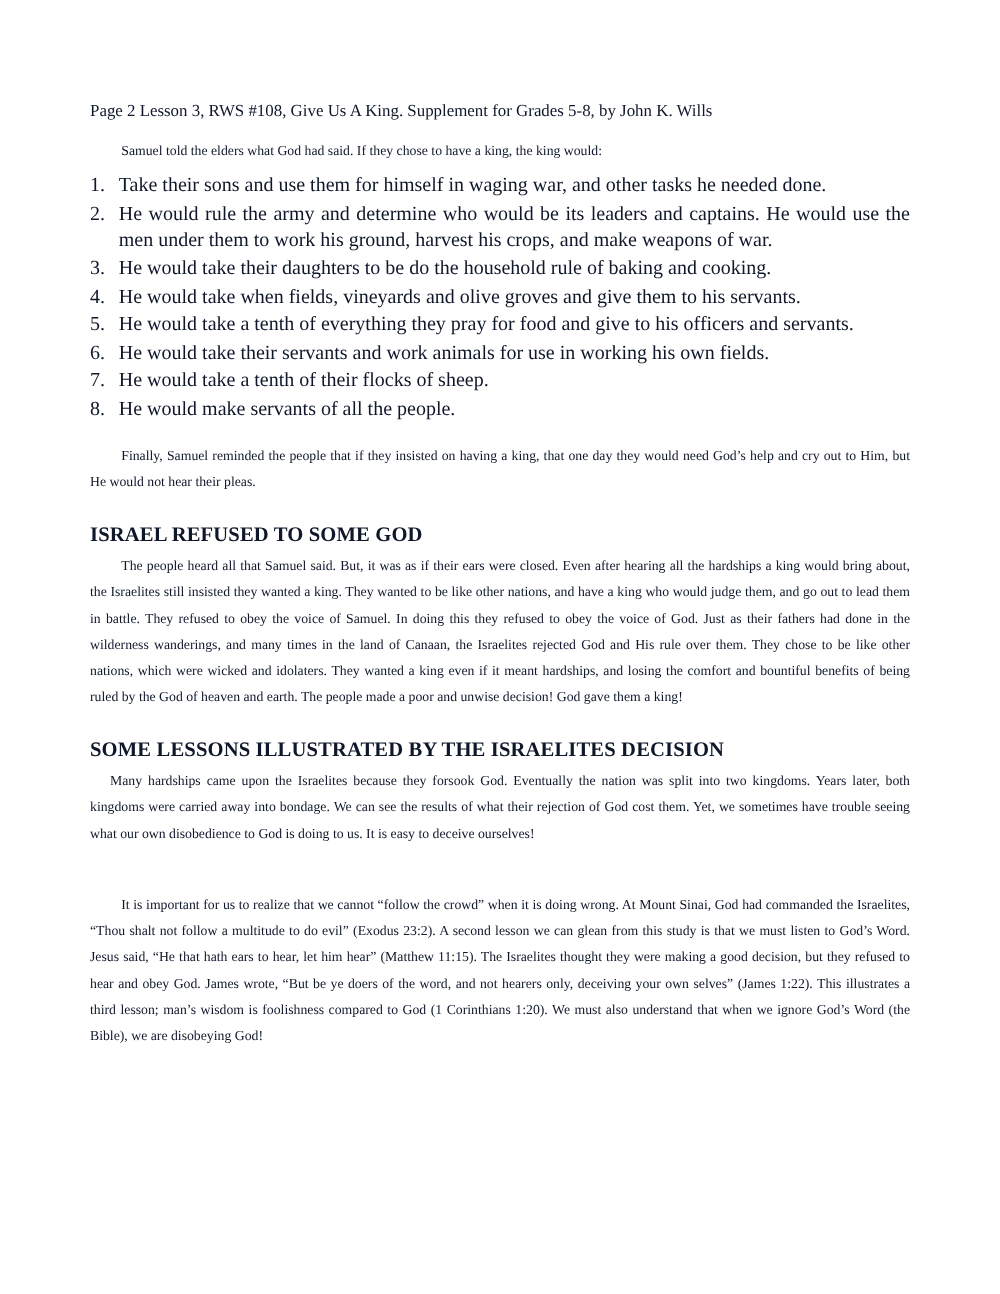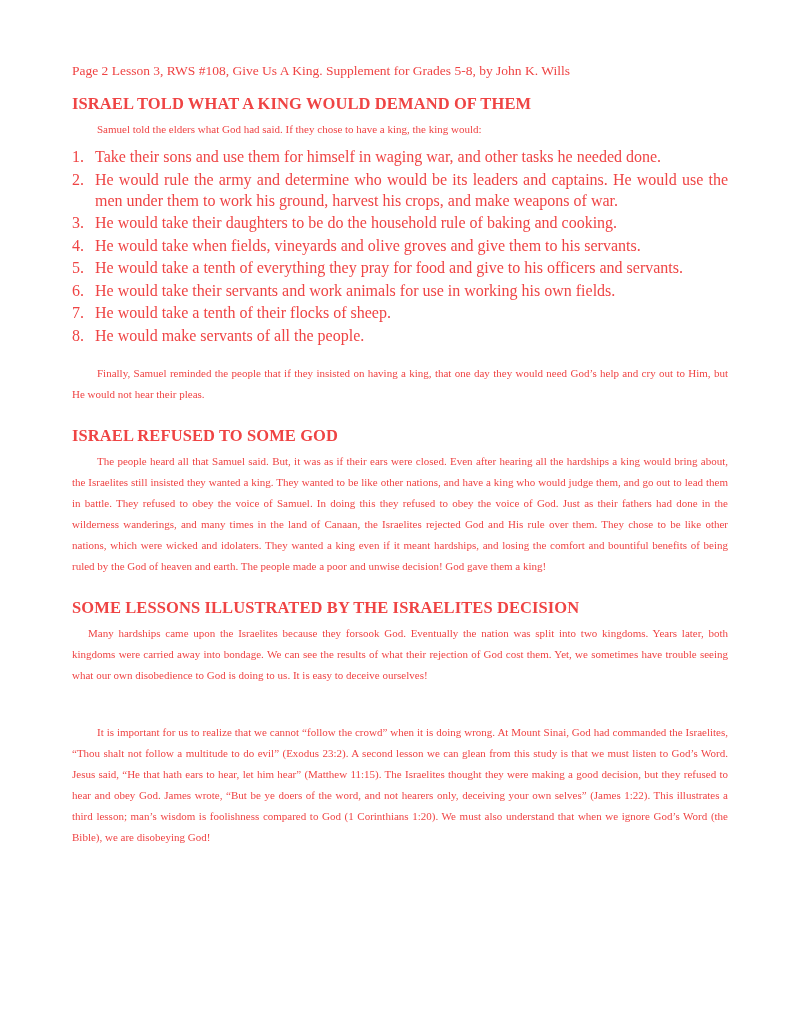--- a/index.html
+++ b/index.html
@@ -6,23 +6,23 @@
     margin: 0;
     padding: 0;
     background: #ffffff;
   }
   .page {
     position: relative;
     width: 800px;
     height: 1035px;
     box-sizing: border-box;
     background: #ffffff;
-    color: #ef4444;
+    color: #0f172a;
     font-family: "Liberation Serif", "DejaVu Serif", serif;
-    padding: 62px 72px 0 72px;
+    padding: 80px 72px 0 72px;
     overflow: hidden;
   }
   .doc-header {
     font-size: 13.5px;
     line-height: 18px;
     margin-bottom: 13px;
     white-space: nowrap;
   }
   .section-heading {
     font-size: 16.5px;
@@ -65,21 +65,20 @@
   }
 </style>
 </head>
 <body>
 
 <div class="page">
 
   <div class="doc-header">Page 2 Lesson 3, RWS #108, Give Us A King.  Supplement for Grades 5-8, by John K. Wills</div>
 
   <section>
-    <h2 class="section-heading first">ISRAEL TOLD WHAT A KING WOULD DEMAND OF THEM</h2>
     <p class="body-text indent-md">Samuel told the elders what God had said.  If they chose to have a king, the king would:</p>
     <ol class="demands-list">
       <li>
         <span class="li-num">1.</span>
         <span class="li-text">Take their sons and use them for himself in waging war, and other tasks he needed done.</span>
       </li>
       <li>
         <span class="li-num">2.</span>
         <span class="li-text">He would rule the army and determine who would be its leaders and captains.  He would use the men under them to work his ground, harvest his crops, and make weapons of war.</span>
       </li>

